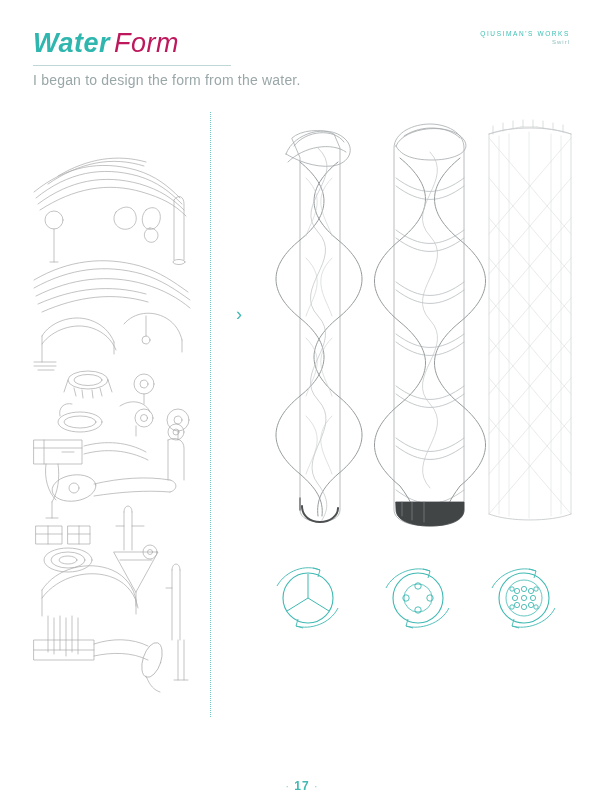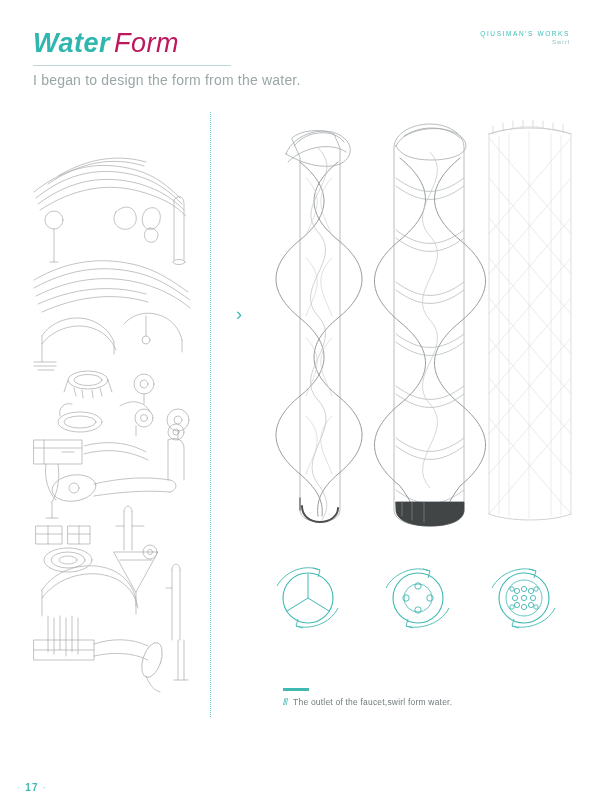--- a/index.html
+++ b/index.html
@@ -143,25 +143,25 @@
   }
   .caption-text .slashes {
     color: #3fb9b2;
     letter-spacing: -1px;
     margin-right: 6px;
   }
 
   
   .footer {
     position: absolute;
-    left: 13px;
+    left: 4px;
     right: 0;
     bottom: 18px;
-    text-align: left;
-    font-size: 10px;
+    text-align: center;
+    font-size: 12px;
     color: #3fb9b2;
     letter-spacing: 1px;
   }
   .footer .dot {
     color: #9ad4d2;
     margin: 0 4px;
   }
   .footer .num { font-weight: bold; }
 </style>
 </head>
@@ -443,24 +443,18 @@
             <circle cx="48" cy="49" r="2.2"></circle>
         </g>
         <path d="M4 30 C12 14 34 7 48 13" stroke="#3fb9b2" stroke-width="0.9"></path>
         <path d="M48 13 L41 11 M48 13 L46 20" stroke="#3fb9b2" stroke-width="0.9"></path>
         <path d="M67 50 C59 66 38 72 24 68" stroke="#3fb9b2" stroke-width="0.9"></path>
         <path d="M24 68 L31 70 M24 68 L26 61" stroke="#3fb9b2" stroke-width="0.9"></path>
       </g>
     </svg>
   </div>
 
-  <div class="caption-block">
-    <div class="caption-rule"></div>
-    <div class="caption-text">
-      <span class="slashes">///</span><span>The outlet of the faucet,swirl form water.</span>
-    </div>
-  </div>
 
   <div class="footer">
     <span class="dot">·</span><span class="num">17</span><span class="dot">·</span>
   </div>
 
 </div>
 
 </body></html>

